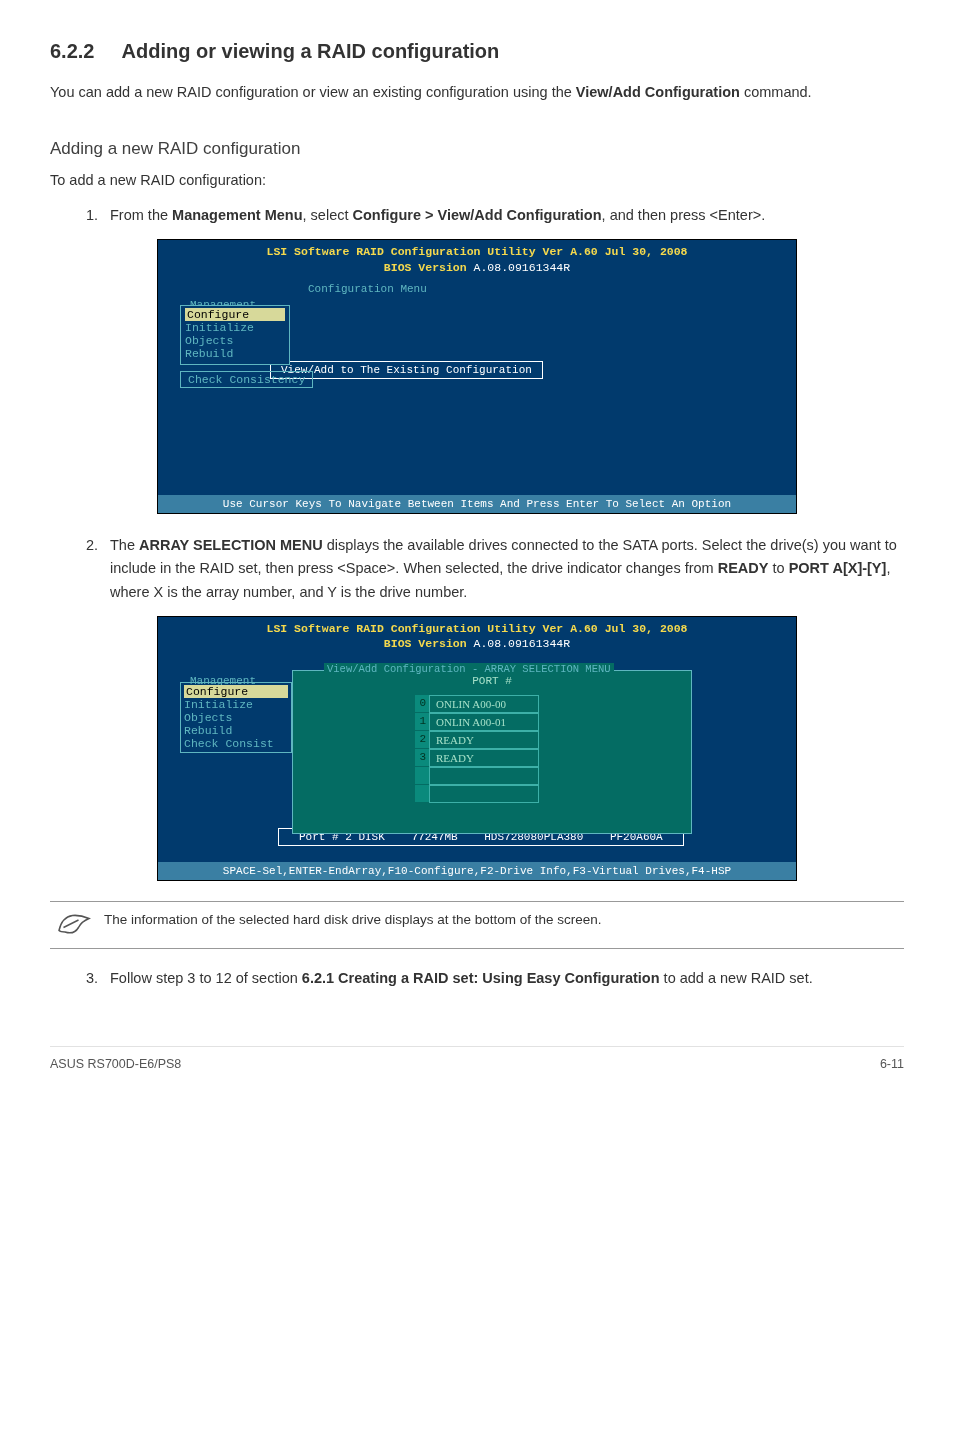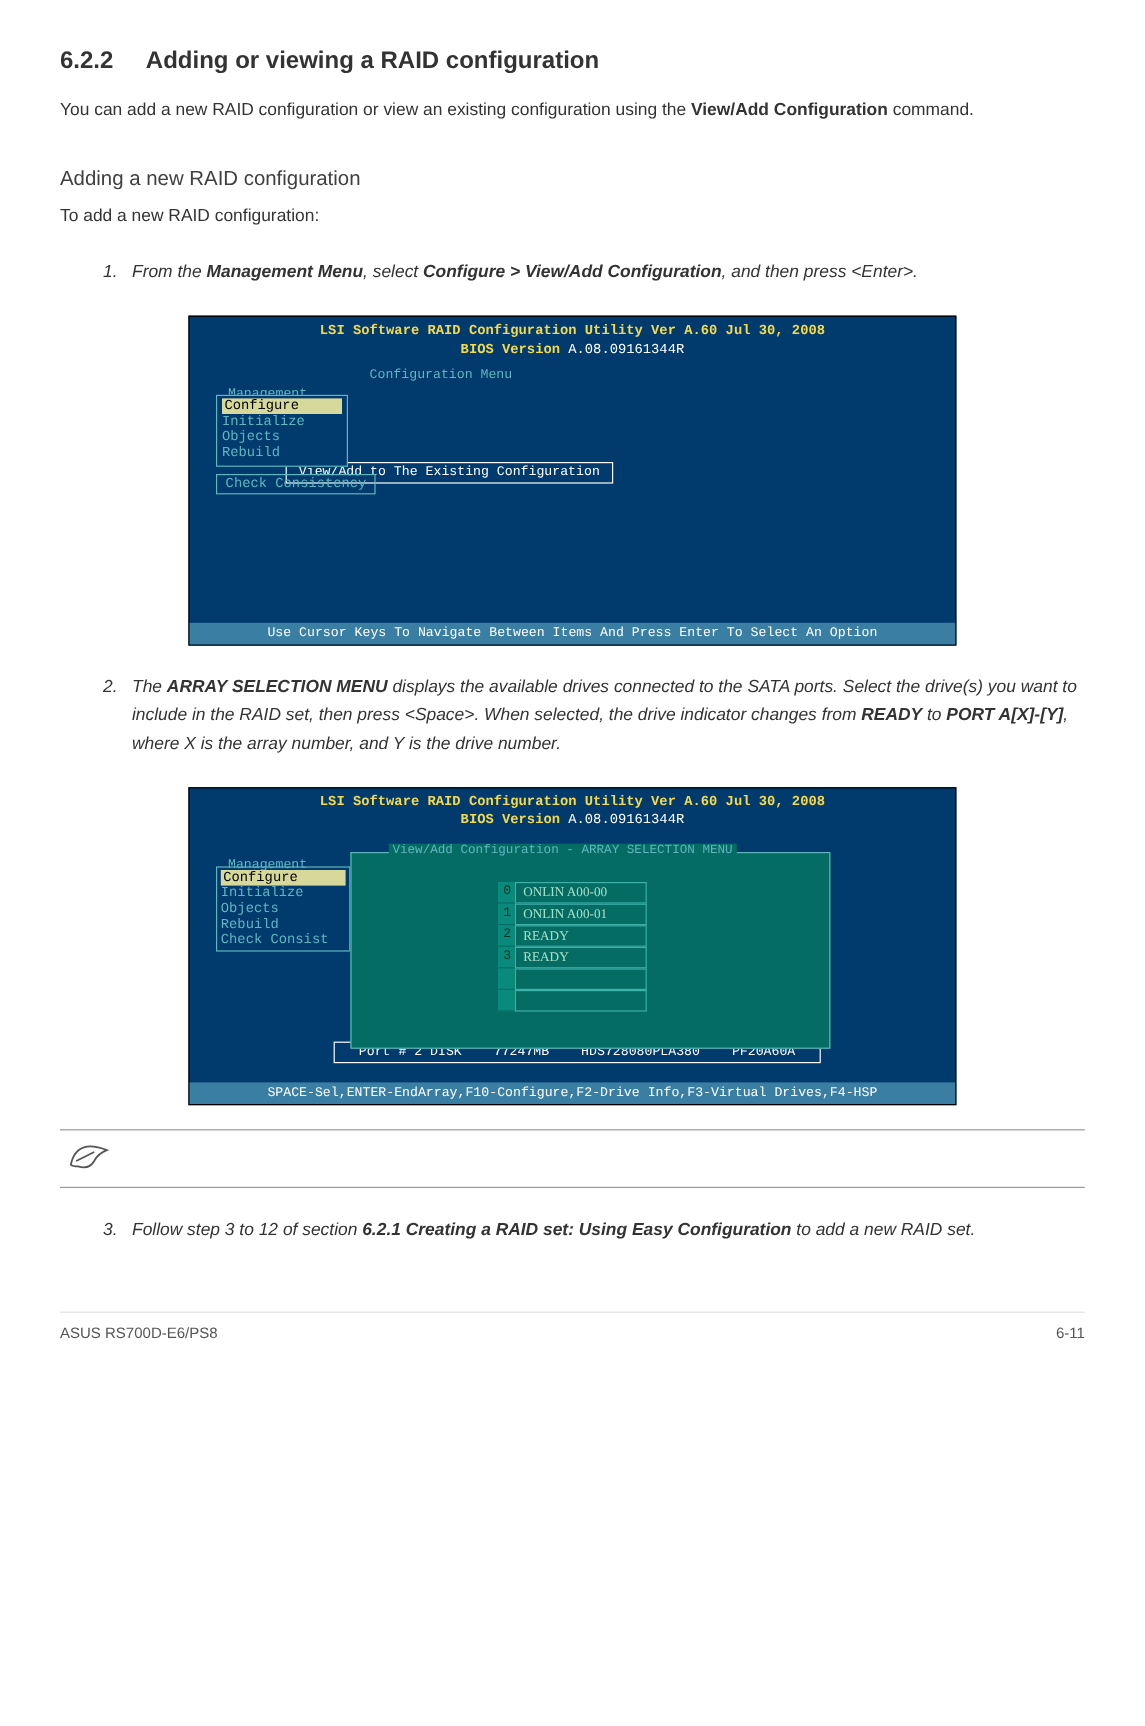--- a/index.html
+++ b/index.html
@@ -17,21 +17,21 @@
     margin: 0 0 18px 0;
     color: #333;
   }
   h3 {
     font-size: 17px;
     font-weight: normal;
     margin: 36px 0 10px 0;
     color: #404040;
   }
   p { font-size: 14.5px; line-height: 1.55; margin: 10px 0; color: #333; }
-  ol { padding-left: 52px; margin: 24px 0; font-style: italic; }
+  ol { padding-left: 52px; margin: 12px 0; }
   ol li { font-size: 14.5px; line-height: 1.6; margin-bottom: 10px; padding-left: 8px; }
   .bios {
     width: 640px;
     margin: 8px auto 20px auto;
     background: #013a6d;
     font-family: 'Courier New', monospace;
     font-size: 11.5px;
     color: #fff;
     border: 1px solid #000;
     position: relative;
@@ -55,21 +55,21 @@
     position: absolute; left: 134px; top: 14px;
     border: 1px solid #5fb6c0; padding: 4px 6px; background: #013a6d; width: 168px;
   }
   .config-label {
     position: absolute; left: 148px; top: 8px; background: #013a6d;
     padding: 0 2px; color: #5fb6c0; font-size: 11px;
   }
   .config-panel .row { color: #5fb6c0; white-space: nowrap; }
   .config-panel .hl { background: #d7d99a; color: #000; display: block; margin: -1px -2px; padding: 0 2px; }
   .chk { border: 1px solid #5fb6c0; padding: 1px 7px; margin-top: 44px; color: #5fb6c0; display: inline-block; margin-left: 10px; text-align: right; }
-  .btm-box { border: 1px solid #fff; display: inline-block; padding: 2px 10px; margin: 80px 0 4px 70px; font-size: 11px; }
+  .btm-box { border: 1px solid #fff; display: inline-block; padding: 2px 10px; margin: 80px 0 4px 102px; font-size: 11px; }
   .bar { background: #3a7fa3; color: #fff; text-align: center; font-size: 11px; padding: 3px 0; }
 
   
   .array-panel {
     position: absolute; left: 134px; top: 18px;
     border: 1px solid #5fb6c0; background: #046c63; width: 400px; height: 164px;
   }
   .array-label {
     position: absolute; left: 166px; top: 11px; background: #046c63;
     padding: 0 3px; color: #5fb6c0; font-size: 10.5px; z-index: 2;
@@ -148,20 +148,21 @@
     <div class="legend2-label">Management</div>
     <div class="legend2">
       <span class="hl row">Configure</span>
       <div class="row">Initialize</div>
       <div class="row">Objects</div>
       <div class="row">Rebuild</div>
       <div class="row">Check Consist</div>
     </div>
     <div class="array-label">View/Add Configuration - ARRAY SELECTION MENU</div>
     <div class="array-panel">
+      <div class="port-hdr">PORT #</div>
       <div class="drive-grid">
         <div class="drive-row">
             <div class="drive-idx">0</div>
             <div class="drive-box">ONLIN A00-00</div>
           </div>
         <div class="drive-row">
             <div class="drive-idx">1</div>
             <div class="drive-box">ONLIN A00-01</div>
           </div>
         <div class="drive-row">
@@ -192,20 +193,21 @@
   <div class="bar">SPACE-Sel,ENTER-EndArray,F10-Configure,F2-Drive Info,F3-Virtual Drives,F4-HSP</div>
 </div>
 
 <div class="note-row">
   <div class="note-icon">
     <svg viewBox="0 0 48 32">
         <path d="M4 26 Q8 8 22 6 Q32 5 44 10 Q34 14 30 22 Q24 32 12 28 Q6 28 4 26 Z" fill="none" stroke="#555" stroke-width="2"></path>
         <path d="M10 22 L30 12" fill="none" stroke="#555" stroke-width="2"></path>
       </svg>
   </div>
+  <div class="note-text">The information of the selected hard disk drive displays at the bottom of the screen.</div>
 </div>
 
 <ol start="3">
   <li>
     <span>Follow step 3 to 12 of section </span><b>6.2.1 Creating a RAID set: Using Easy Configuration</b><span> to add a new RAID set.</span>
   </li>
 </ol>
 
 <div class="footer">
   <span>ASUS RS700D-E6/PS8</span>

